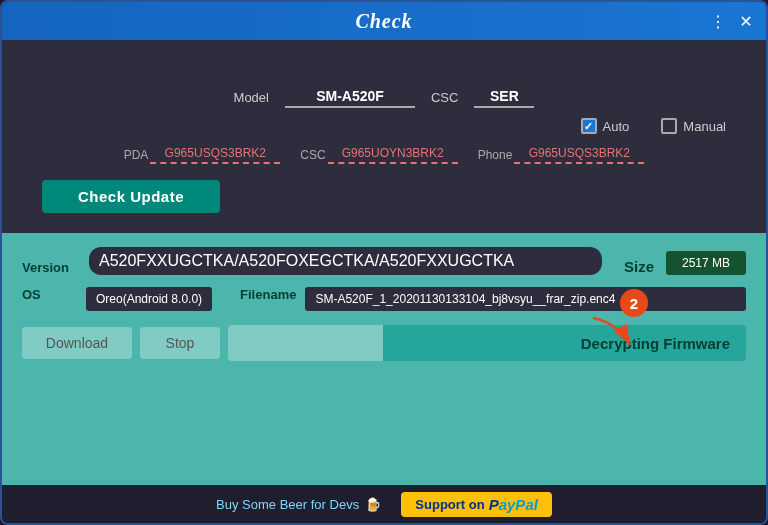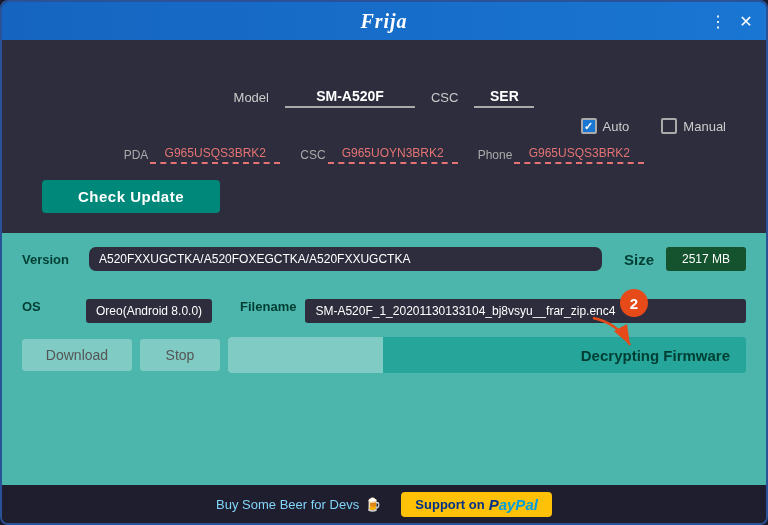--- a/index.html
+++ b/index.html
@@ -192,36 +192,36 @@
     
     .bottom-section {
       background: #4db6ac;
       flex: 1;
       padding: 14px 20px 10px;
       position: relative;
     }
 
     .version-row {
       display: flex;
-      align-items: center;
+      align-items: flex-end;
       gap: 12px;
-      margin-bottom: 28px;
+      margin-bottom: 12px;
     }
     .info-label {
       color: #003d33;
       font-size: 13px;
       font-weight: bold;
       min-width: 55px;
     }
     .info-value-box {
       background: #2d2d3d;
       color: white;
-      font-size: 12px;
+      font-size: 16px;
       padding: 5px 10px;
-      border-radius: 7px;
+      border-radius: 12px;
       flex: 1;
     }
     .size-label {
       color: #003d33;
       font-size: 15px;
       font-weight: bold;
       margin-left: 10px;
     }
     .size-value {
       background: #14532d;
@@ -378,21 +378,21 @@
       font-style: italic;
       font-size: 15px;
     }
   </style>
 </head>
 <body>
 
 <div class="window">
 
   <div class="title-bar">
-    <span class="title-bar-title">Frija</span>
+    <span class="title-bar-title">Check</span>
     <div class="title-bar-controls">
       <div class="title-btn">⋮</div>
       <div class="title-btn close">✕</div>
     </div>
   </div>
 
   <div class="content">
 
     <div class="top-section">
 

